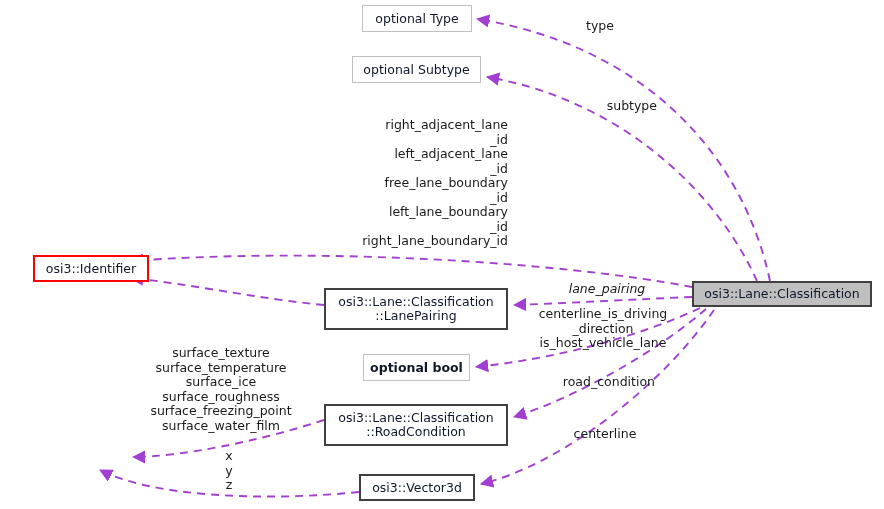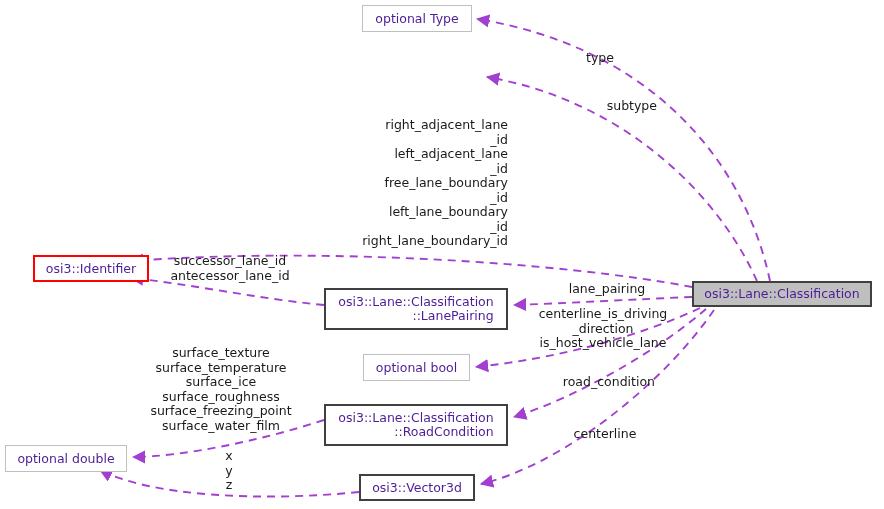--- a/index.html
+++ b/index.html
@@ -23,23 +23,23 @@
     width: 884px;
     height: 509px;
     pointer-events: none;
   }
   .node {
     position: absolute;
     box-sizing: border-box;
     display: flex;
     align-items: center;
     justify-content: center;
-    text-align: right;
+    text-align: center;
     line-height: 1.12;
-    color: #4c1d95;
+    color: #0f172a;
     white-space: pre;
   }
   
   .node.leaf {
     border: 1px solid #bfbfbf;
     background: #ffffff;
     font-size: 12.5px;
   }
   
   .node.klass {
@@ -100,55 +100,53 @@
       <path d="M 324 420 C 260 441 180 457 133 457"></path>
 
       <path d="M 714 310 C 660 388 560 465 481 484"></path>
 
       <path d="M 359 492 C 260 502 150 496 100 470"></path>
     </g>
   </svg>
 
   <div class="node leaf" style="left:362px; top:5px; width:110px; height:27px;">optional Type</div>
 
+  <div class="node leaf" style="left:352px; top:56px; width:129px; height:27px;">optional Subtype</div>
 
   <div class="node ref" style="left:9px; top:255px; width:116px; height:27px;margin-left:24px;">osi3::Identifier</div>
 
   <div class="node klass" style="left:324px; top:288px; width:184px; height:42px;">osi3::Lane::Classification
 ::LanePairing</div>
 
-  <div class="node leaf" style="left:363px; top:354px; width:107px; height:27px;">optional bool</div>
+  <div class="node leaf" style="left:363px; top:354px; width:107px; height:27px;font-weight:bold;">optional bool</div>
 
   <div class="node klass" style="left:324px; top:404px; width:184px; height:42px;">osi3::Lane::Classification
 ::RoadCondition</div>
 
-  <div class="node leaf" style="left:5px; top:445px; width:122px; height:27px;">optional double</div>
 
   <div class="node klass" style="left:359px; top:474px; width:116px; height:27px;">osi3::Vector3d</div>
 
   <div class="node focus" style="left:692px; top:281px; width:180px; height:26px;">osi3::Lane::Classification</div>
 
-  <div class="edge-label" style="left:586px; top:19px; width:60px; text-align:left;margin-top:32px;">type</div>
+  <div class="edge-label" style="left:586px; top:19px; width:60px; text-align:left;">type</div>
 
   <div class="edge-label" style="left:577px; top:99px; width:80px; text-align:right;">subtype</div>
 
   <div class="edge-label" style="left:336px; top:118px; width:172px; text-align:right;">right_adjacent_lane
 _id
 left_adjacent_lane
 _id
 free_lane_boundary
 _id
 left_lane_boundary
 _id
 right_lane_boundary_id</div>
 
-  <div class="edge-label" style="left:160px; top:254px; width:140px; text-align:center;">successor_lane_id
-antecessor_lane_id</div>
 
-  <div class="edge-label" style="left:561px; top:282px; width:92px; text-align:center;">lane_pairing</div>
+  <div class="edge-label" style="left:561px; top:282px; width:92px; text-align:center;font-style:italic;">lane_pairing</div>
 
   <div class="edge-label" style="left:529px; top:307px; width:148px; text-align:center;">centerline_is_driving
 _direction
 is_host_vehicle_lane</div>
 
   <div class="edge-label" style="left:145px; top:346px; width:152px; text-align:center;">surface_texture
 surface_temperature
 surface_ice
 surface_roughness
 surface_freezing_point

